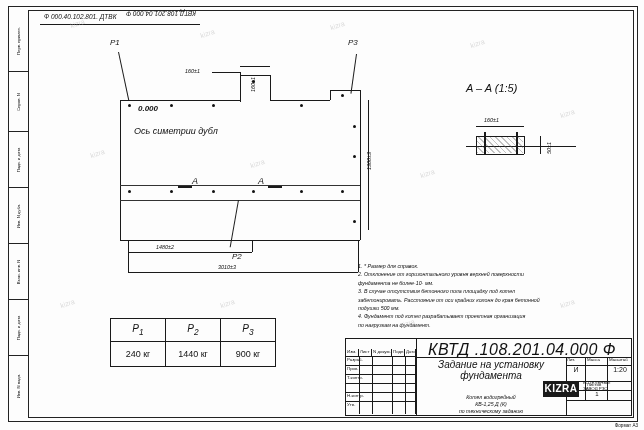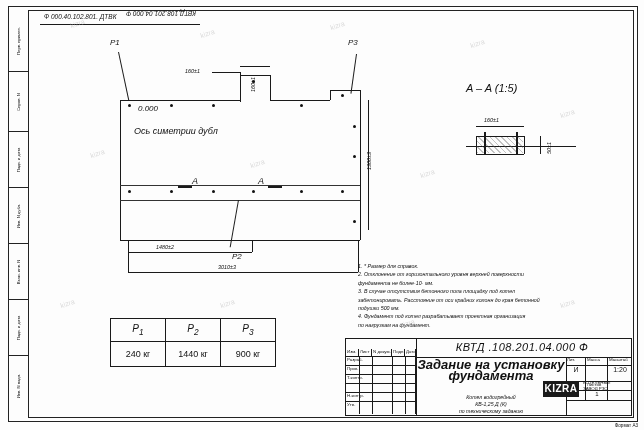--- a/index.html
+++ b/index.html
@@ -19,22 +19,22 @@
   .thin{background:#333;}
   .dot{position:absolute;width:3px;height:3px;border-radius:50%;background:#111;}
   
   table{border-collapse:collapse;}
   .tbl1{position:absolute;left:110px;top:318px;}
   .tbl1 td{border:1px solid #1a1a1a;width:52px;height:22px;text-align:center;font-size:9px;color:#111;}
   .tbl1 td.hd{height:20px;font-style:italic;font-size:10px;}
   
   .stamp{position:absolute;left:345px;top:338px;width:285px;height:76px;border:1.2px solid #1a1a1a;}
   .stamp .cell{position:absolute;box-sizing:border-box;border-right:1px solid #1a1a1a;border-bottom:1px solid #1a1a1a;font-size:4.4px;color:#111;padding-left:1px;}
-  .bigcode{position:absolute;left:70px;top:2px;width:212px;text-align:center;font-size:11px;letter-spacing:.5px;color:#111;}
-  .title-ru{position:absolute;left:70px;top:20px;width:150px;text-align:center;font-size:13px;font-weight:bold;color:#111;line-height:11px;}
+  .bigcode{position:absolute;left:70px;top:2px;width:212px;text-align:center;font-size:16px;letter-spacing:.5px;color:#111;}
+  .title-ru{position:absolute;left:70px;top:20px;width:150px;text-align:center;font-size:10px;font-weight:normal;color:#111;line-height:11px;}
   .subtitle-ru{position:absolute;left:70px;top:55px;width:150px;text-align:center;font-size:5.2px;color:#111;line-height:7px;}
   .notes{position:absolute;left:358px;top:262px;width:262px;font-size:5.3px;line-height:8.4px;color:#111;font-style:italic;}
   .kizra{position:absolute;right:4px;bottom:12px;width:84px;height:24px;}
   .kizra .logo{position:absolute;left:0;top:2px;width:36px;height:16px;background:#1a1a1a;color:#fff;font-size:10px;font-weight:bold;text-align:center;line-height:16px;letter-spacing:.5px;}
   .kizra .kt{position:absolute;left:40px;top:1px;font-size:4.4px;line-height:6px;color:#111;}
   .wm{position:absolute;color:#bfbfbf;font-size:7px;transform:rotate(-18deg);opacity:.55;pointer-events:none;}
   .fmt{position:absolute;right:6px;bottom:2px;font-size:4.6px;color:#111;}
   .topcode{position:absolute;left:44px;top:13px;font-size:6.5px;color:#111;}
   .topcode2{position:absolute;left:126px;top:10px;font-size:6.5px;color:#111;transform:rotate(180deg);}
   .dimtxt{position:absolute;font-size:5.4px;color:#111;font-style:italic;}
@@ -113,21 +113,21 @@
 
   <div class="ln" style="left:118px;top:52px;width:1px;height:50px;transform:rotate(-12deg);transform-origin:top center;"></div>
   <div class="pt" style="left:110px;top:38px;">P1</div>
 
   <div class="ln" style="left:238px;top:200px;width:1px;height:48px;transform:rotate(10deg);transform-origin:top center;"></div>
   <div class="pt" style="left:232px;top:252px;">P2</div>
 
   <div class="ln" style="left:356px;top:54px;width:1px;height:40px;transform:rotate(8deg);transform-origin:top center;"></div>
   <div class="pt" style="left:348px;top:38px;">P3</div>
 
-  <div class="sec" style="left:138px;top:104px;font-size:8px;">0.000</div>
+  <div class="sec" style="left:138px;top:104px;font-size:8px;font-weight:bold;">0.000</div>
 
   <div class="sec" style="left:134px;top:126px;font-size:9px;">Ось симетрии дубл</div>
 
   <div class="sec" style="left:192px;top:176px;">A</div>
   <div class="sec" style="left:258px;top:176px;">A</div>
   <div class="ln h" style="left:178px;top:186px;width:14px;height:2px;"></div>
   <div class="ln h" style="left:268px;top:186px;width:14px;height:2px;"></div>
 
   <div class="ln h" style="left:240px;top:66px;width:30px;"></div>
   <div class="dimtxt" style="left:185px;top:68px;">160±1</div>

